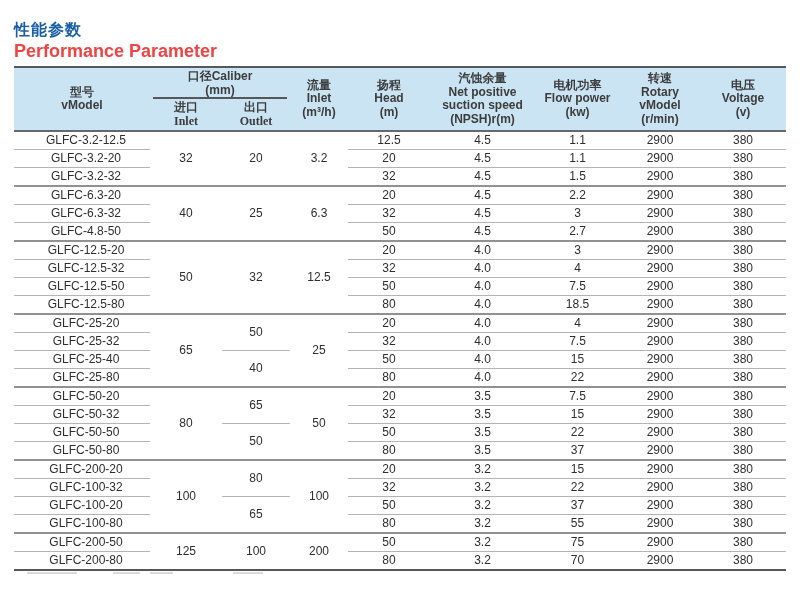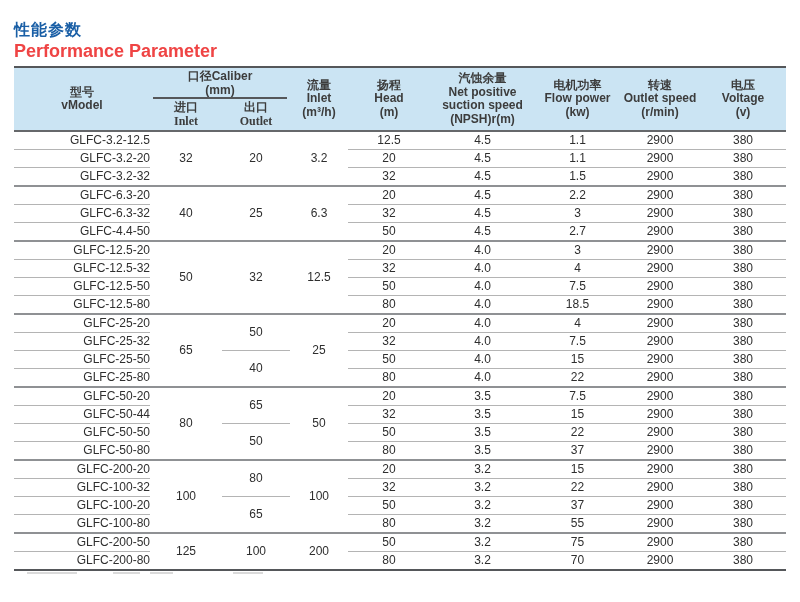--- a/index.html
+++ b/index.html
@@ -36,21 +36,21 @@
     content:""; position:absolute; left:3px; right:3px; bottom:0;
     height:2px; background:#55575a;
   }
   thead tr.h-sub th { height:26px;font-family:Liberation Serif, serif; }
 
   tbody td {
     font-size:12px; color:#2e2e2e; text-align:center;
     height:17px; line-height:17px; padding:0; background:#ffffff;
     vertical-align:middle; overflow:hidden; white-space:nowrap;
   }
-  tbody td.model { text-align:right; padding-left:8px; }
+  tbody td.model { text-align:center; padding-left:8px; }
   td.bl { border-bottom:1px solid #b4b4b4; }
   td.bg { border-bottom:2px solid #8f9194; }
   td.bd { border-bottom:2px solid #55575a; }
 
   .ghost { position:absolute; height:2px; background:#dadada; top:572px; }
 </style>
 </head>
 <body>
 
 <div class="page">
@@ -98,21 +98,21 @@
           <div>suction speed</div>
           <div>(NPSH)r(m)</div>
         </th>
         <th rowspan="2" class="hb">
           <div>电机功率</div>
           <div>Flow power</div>
           <div>(kw)</div>
         </th>
         <th rowspan="2" class="hb">
           <div>转速</div>
-          <div>Outlet speed</div>
+          <div>Rotary vModel</div>
           <div>(r/min)</div>
         </th>
         <th rowspan="2" class="hb">
           <div>电压</div>
           <div>Voltage</div>
           <div>(v)</div>
         </th>
       </tr>
       <tr class="h-sub">
         <th class="hb">
@@ -166,21 +166,21 @@
         </tr>
         <tr>
           <td class="model bl">GLFC-6.3-32</td>
           <td class="bl">32</td>
           <td class="bl">4.5</td>
           <td class="bl">3</td>
           <td class="bl">2900</td>
           <td class="bl">380</td>
         </tr>
         <tr>
-          <td class="model bg">GLFC-4.4-50</td>
+          <td class="model bg">GLFC-4.8-50</td>
           <td class="bg">50</td>
           <td class="bg">4.5</td>
           <td class="bg">2.7</td>
           <td class="bg">2900</td>
           <td class="bg">380</td>
         </tr>
         <tr>
           <td class="model bl">GLFC-12.5-20</td>
           <td class="bg" rowspan="4">50</td>
           <td class="bg" rowspan="4">32</td>
@@ -228,21 +228,21 @@
         </tr>
         <tr>
           <td class="model bl">GLFC-25-32</td>
           <td class="bl">32</td>
           <td class="bl">4.0</td>
           <td class="bl">7.5</td>
           <td class="bl">2900</td>
           <td class="bl">380</td>
         </tr>
         <tr>
-          <td class="model bl">GLFC-25-50</td>
+          <td class="model bl">GLFC-25-40</td>
           <td class="bg" rowspan="2">40</td>
           <td class="bl">50</td>
           <td class="bl">4.0</td>
           <td class="bl">15</td>
           <td class="bl">2900</td>
           <td class="bl">380</td>
         </tr>
         <tr>
           <td class="model bg">GLFC-25-80</td>
           <td class="bg">80</td>
@@ -256,21 +256,21 @@
           <td class="bg" rowspan="4">80</td>
           <td class="bl" rowspan="2">65</td>
           <td class="bg" rowspan="4">50</td>
           <td class="bl">20</td>
           <td class="bl">3.5</td>
           <td class="bl">7.5</td>
           <td class="bl">2900</td>
           <td class="bl">380</td>
         </tr>
         <tr>
-          <td class="model bl">GLFC-50-44</td>
+          <td class="model bl">GLFC-50-32</td>
           <td class="bl">32</td>
           <td class="bl">3.5</td>
           <td class="bl">15</td>
           <td class="bl">2900</td>
           <td class="bl">380</td>
         </tr>
         <tr>
           <td class="model bl">GLFC-50-50</td>
           <td class="bg" rowspan="2">50</td>
           <td class="bl">50</td>

